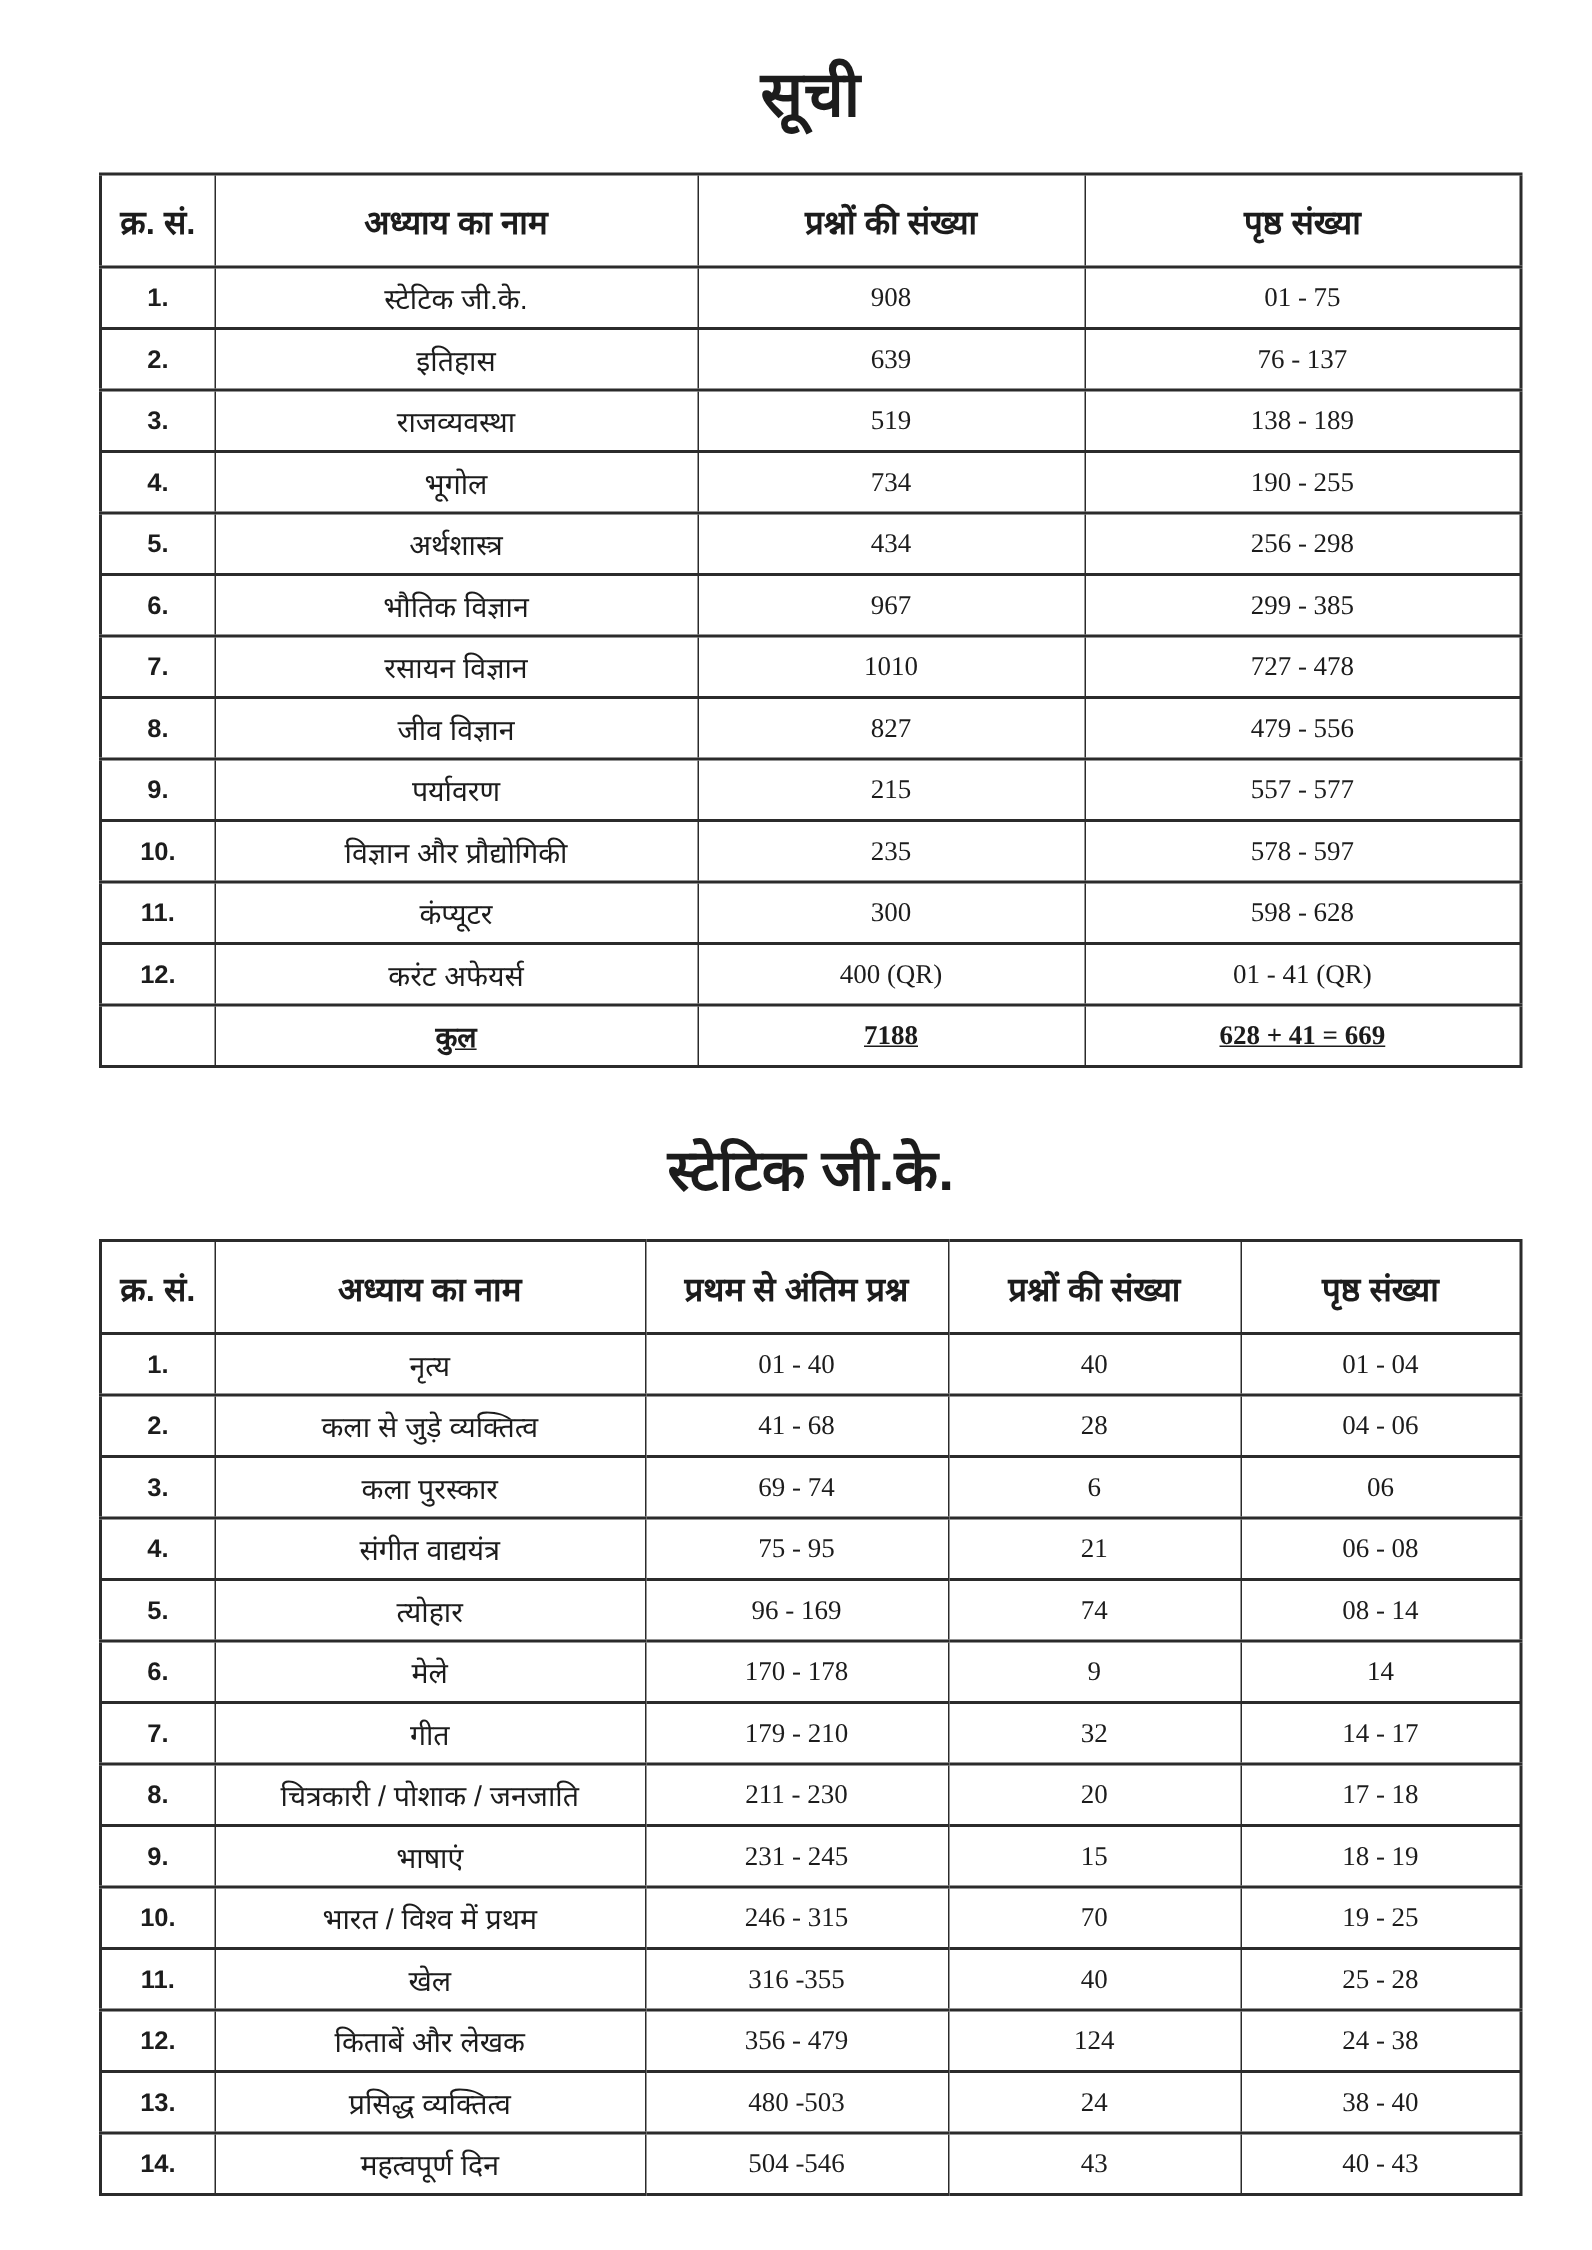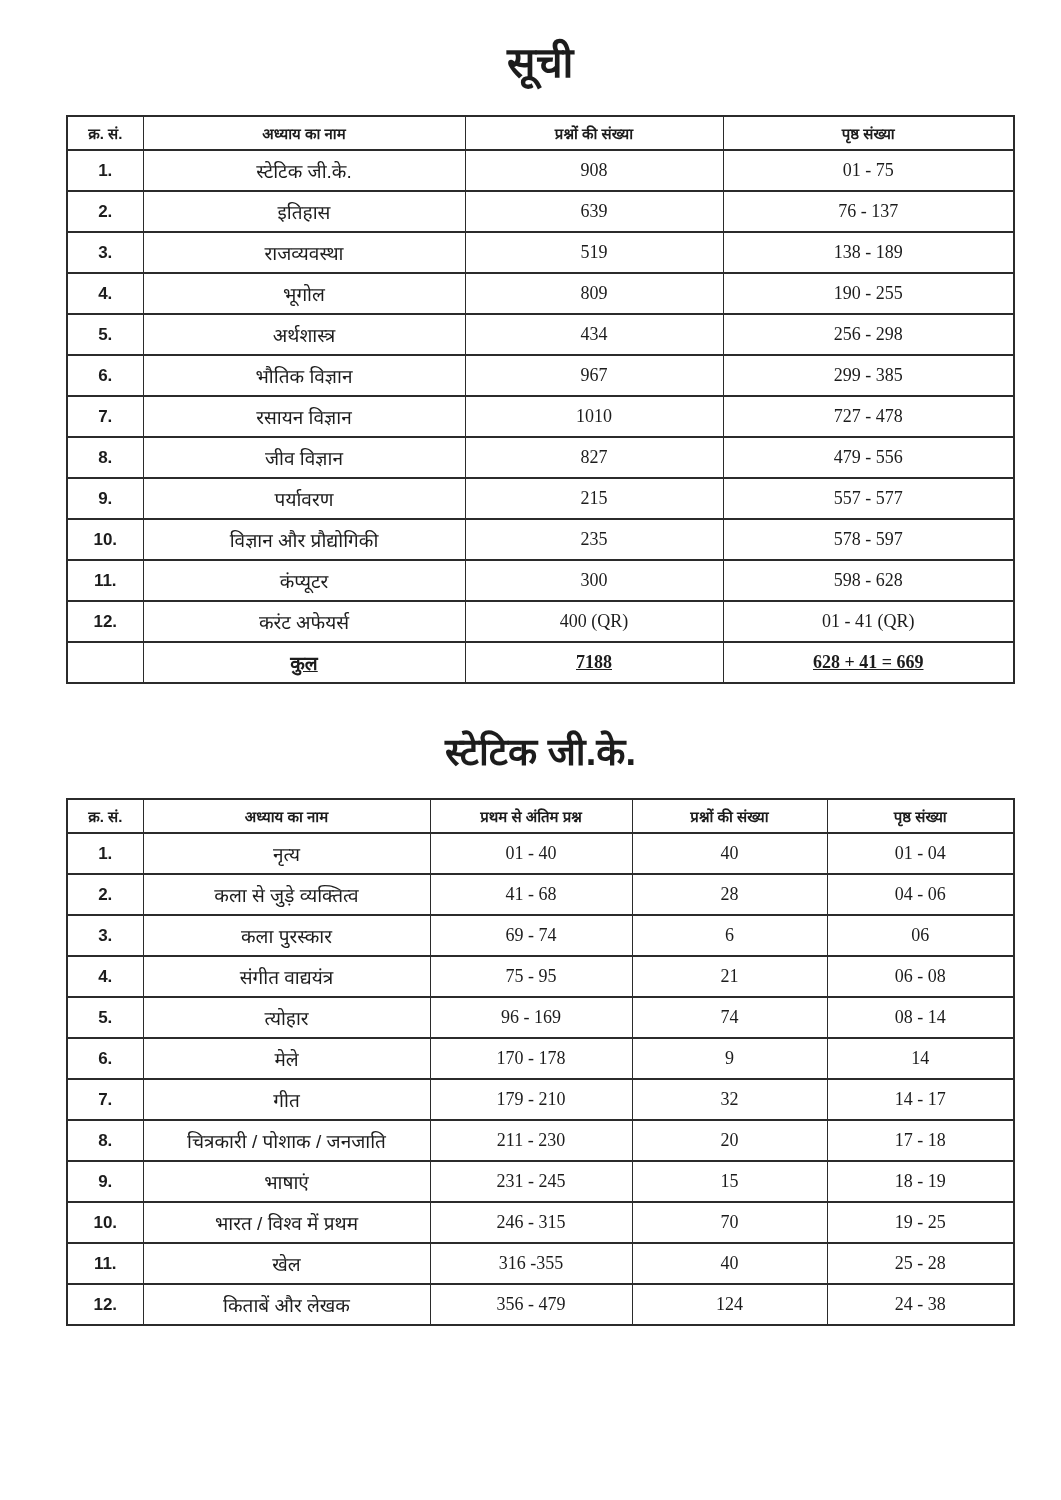--- a/index.html
+++ b/index.html
@@ -40,22 +40,22 @@
   table.toc th, table.toc td {
     border: 1.5px solid #2b2b2b;
     border-top-width: 2px;
     border-bottom-width: 2px;
     text-align: center;
     vertical-align: middle;
     overflow: hidden;
     white-space: nowrap;
   }
   table.toc th {
-    height: 34px;
-    font-size: 15px;
+    height: 62px;
+    font-size: 22px;
     font-weight: 700;
   }
   table.toc td { height: 41px; }
 
   
   .t1 .c1 { width: 76px; }
   .t1 .c2 { width: 322px; }
   .t1 .c3 { width: 258px; }
   .t1 .c4 { width: 291px; }
 
@@ -116,21 +116,21 @@
         </tr>
         <tr>
           <td class="cell-serial">3.</td>
           <td class="cell-name">राजव्यवस्था</td>
           <td class="cell-num">519</td>
           <td class="cell-num">138 - 189</td>
         </tr>
         <tr>
           <td class="cell-serial">4.</td>
           <td class="cell-name">भूगोल</td>
-          <td class="cell-num">809</td>
+          <td class="cell-num">734</td>
           <td class="cell-num">190 - 255</td>
         </tr>
         <tr>
           <td class="cell-serial">5.</td>
           <td class="cell-name">अर्थशास्त्र</td>
           <td class="cell-num">434</td>
           <td class="cell-num">256 - 298</td>
         </tr>
         <tr>
           <td class="cell-serial">6.</td>
@@ -282,16 +282,30 @@
           <td class="cell-num">40</td>
           <td class="cell-num">25 - 28</td>
         </tr>
         <tr>
           <td class="cell-serial">12.</td>
           <td class="cell-name">किताबें और लेखक</td>
           <td class="cell-num">356 - 479</td>
           <td class="cell-num">124</td>
           <td class="cell-num">24 - 38</td>
         </tr>
+        <tr>
+          <td class="cell-serial">13.</td>
+          <td class="cell-name">प्रसिद्ध व्यक्तित्व</td>
+          <td class="cell-num">480 -503</td>
+          <td class="cell-num">24</td>
+          <td class="cell-num">38 - 40</td>
+        </tr>
+        <tr>
+          <td class="cell-serial">14.</td>
+          <td class="cell-name">महत्वपूर्ण दिन</td>
+          <td class="cell-num">504 -546</td>
+          <td class="cell-num">43</td>
+          <td class="cell-num">40 - 43</td>
+        </tr>
       </tbody>
   </table>
 
 </div>
 
 </body></html>

